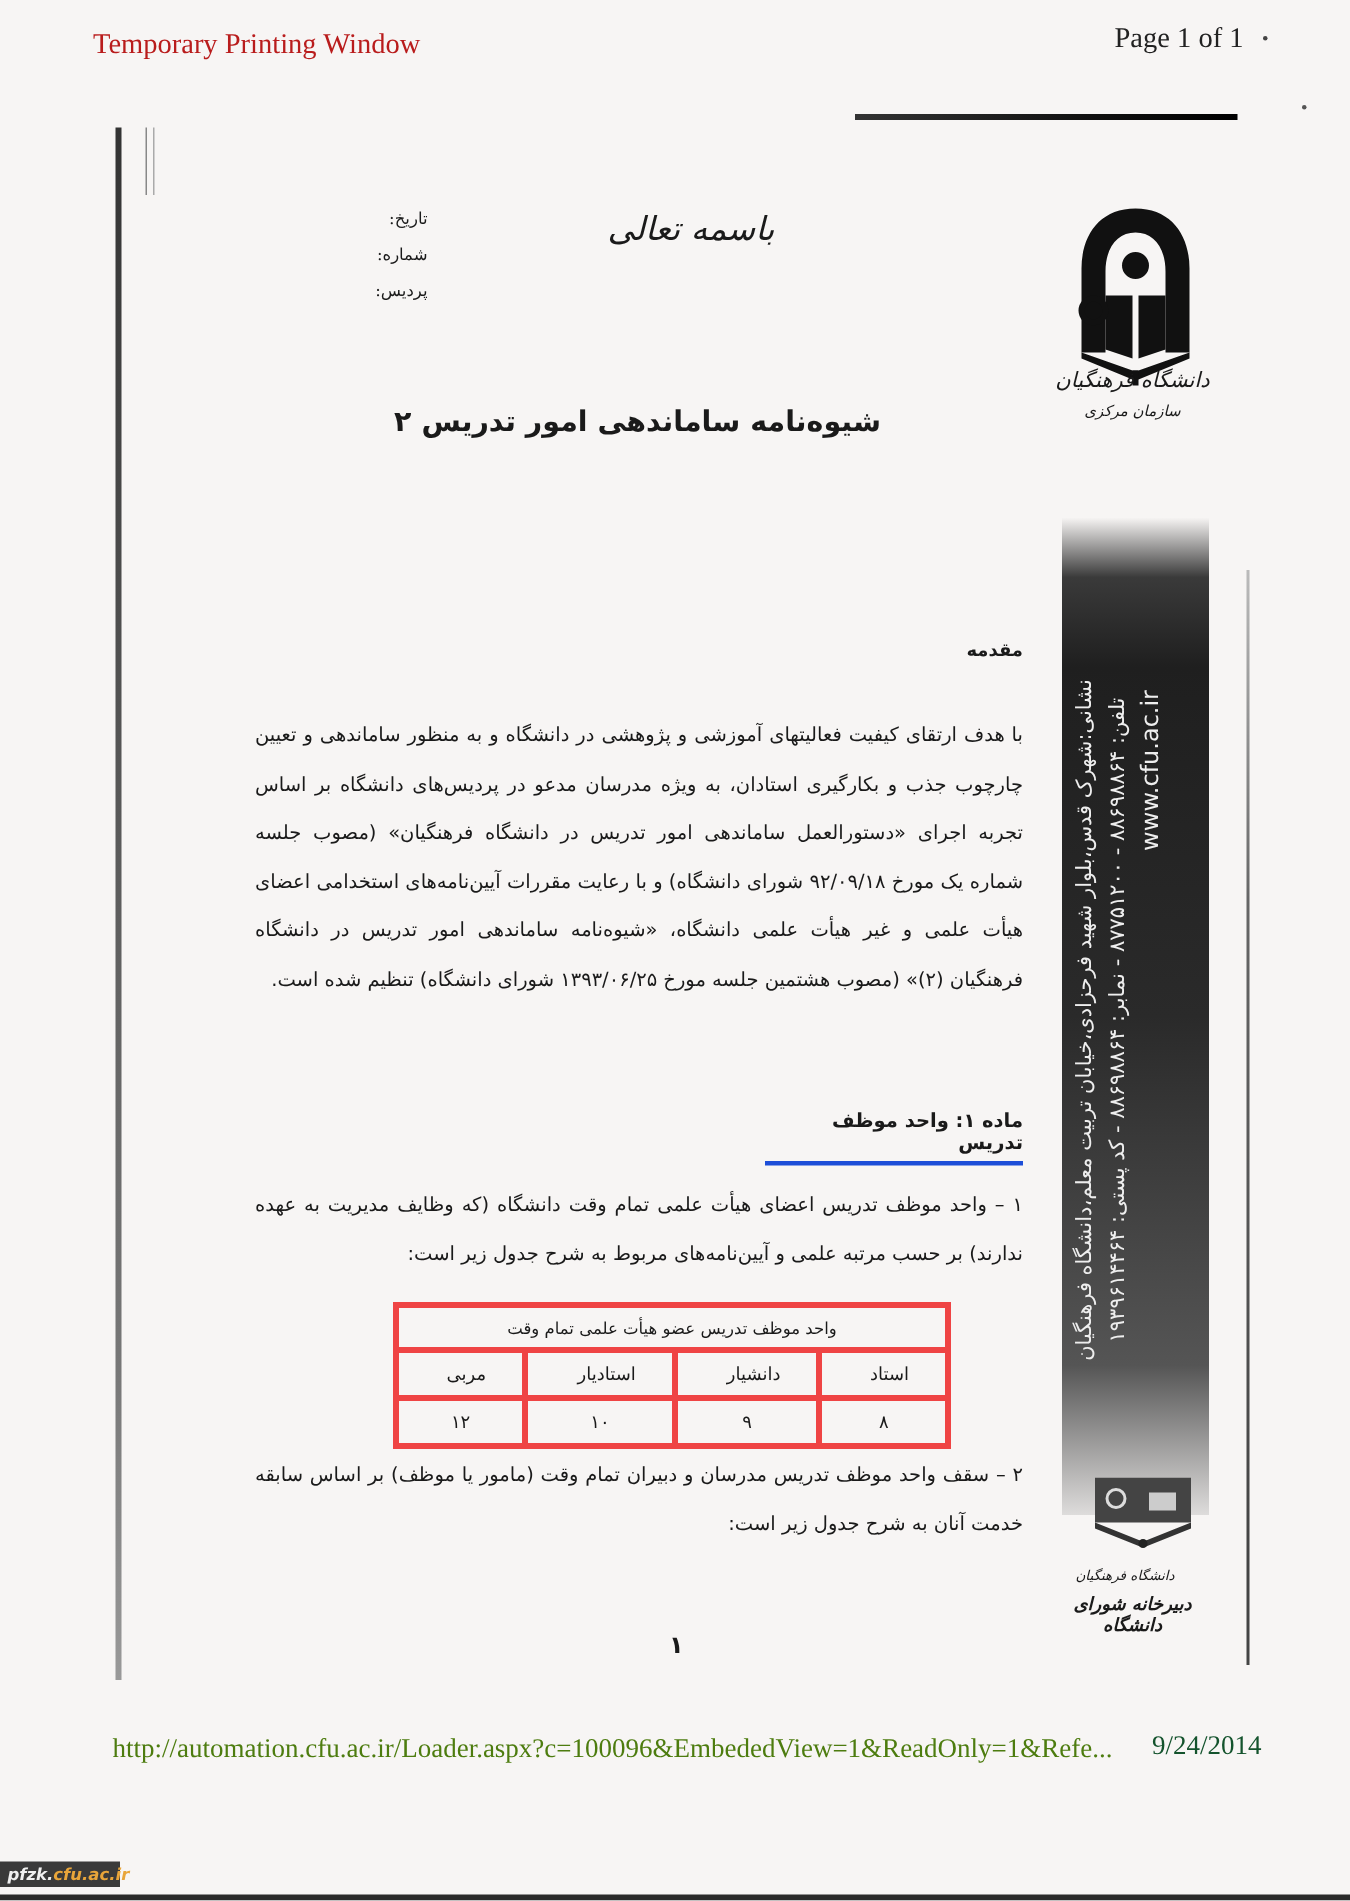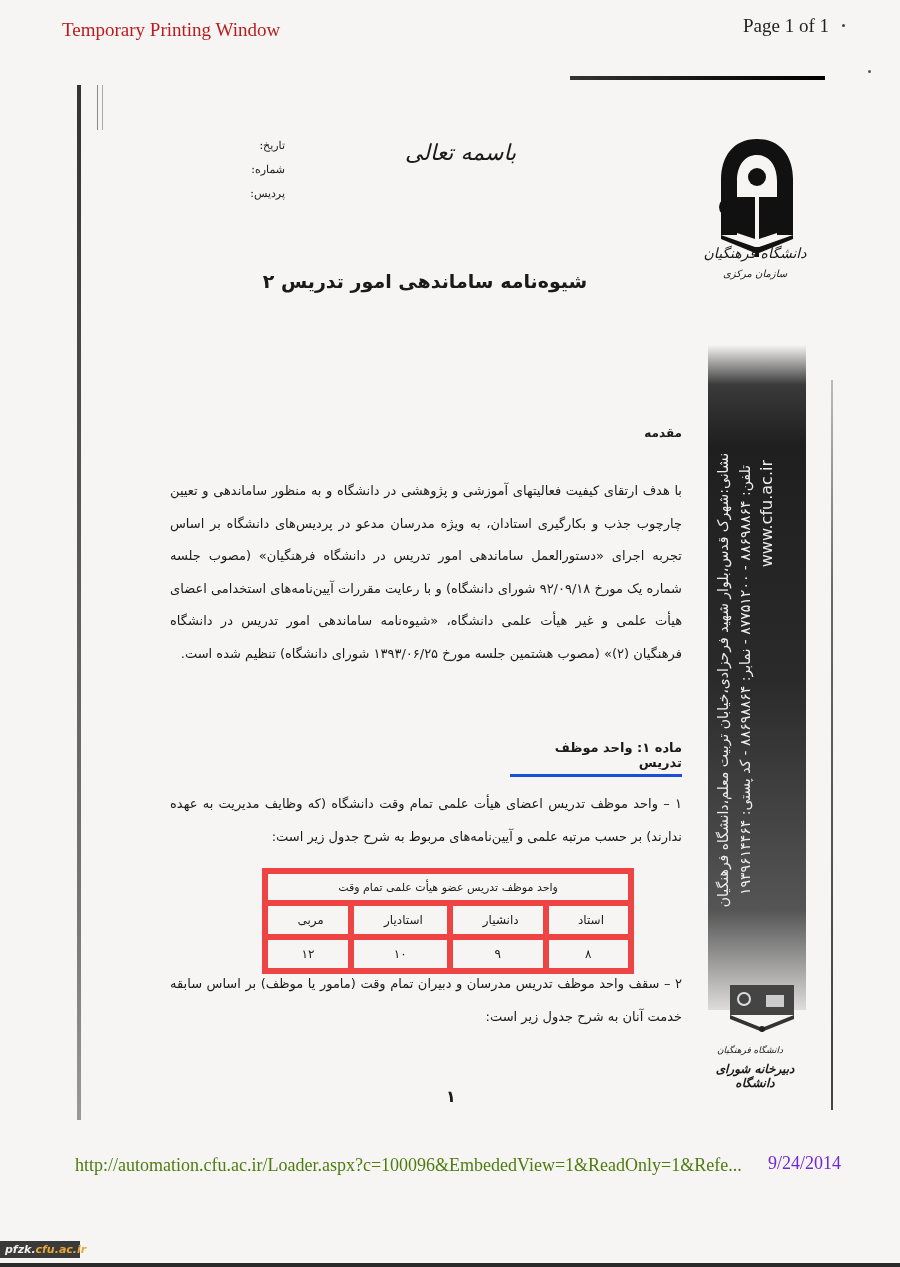--- a/index.html
+++ b/index.html
@@ -71,28 +71,28 @@
   .intro-para { top:475px; }
   .article-heading {
     position:absolute; left:510px; top:740px; width:172px; direction:rtl; text-align:right;
     font-family:"DejaVu Sans", sans-serif; font-weight:bold; font-size:13px;
     border-bottom:3px solid #1d4ed8; padding-bottom:4px;
   }
   .clause1 { top:788px; }
   .clause2 { top:968px; }
 
   .table { position:absolute; left:262px; top:868px; width:372px; border-collapse:collapse; direction:rtl; font-family:"DejaVu Sans", sans-serif; font-size:12px; }
-  .table td { border:6px solid #ef4444; height:28px; padding:0 24px; text-align:right; }
+  .table td { border:4px solid #ef4444; height:28px; padding:0 24px; text-align:right; }
   .table .cap { height:26px; text-align:center; font-size:11px; }
   .table tr.vals td { text-align:center; }
 
   .page-number { position:absolute; left:446px; top:1087px; font-size:16px; font-weight:bold; font-family:"DejaVu Sans", sans-serif; }
 
   .footer-url { position:absolute; left:75px; top:1155px; font-family:"Liberation Serif", serif; font-size:18px; color:#4d7c0f; }
-  .footer-date { position:absolute; left:768px; top:1153px; font-family:"Liberation Serif", serif; font-size:18px; color:#6d28d9; }
+  .footer-date { position:absolute; left:768px; top:1153px; font-family:"Liberation Serif", serif; font-size:18px; color:#14532d; }
 
   .watermark {
     position:absolute; left:0; top:1241px; width:80px; height:17px; background:#3a3a3a;
     font-family:"DejaVu Sans", sans-serif; font-size:11px; font-weight:bold; font-style:italic;
     line-height:17px; padding-left:5px; box-sizing:border-box;
   }
   .watermark .wm-a { color:#f0f0f0; }
   .watermark .wm-b { color:#e8a53a; }
   .bottom-edge { position:absolute; left:0; top:1263px; width:900px; height:4px; background:#2a2a2a; }
 </style>

